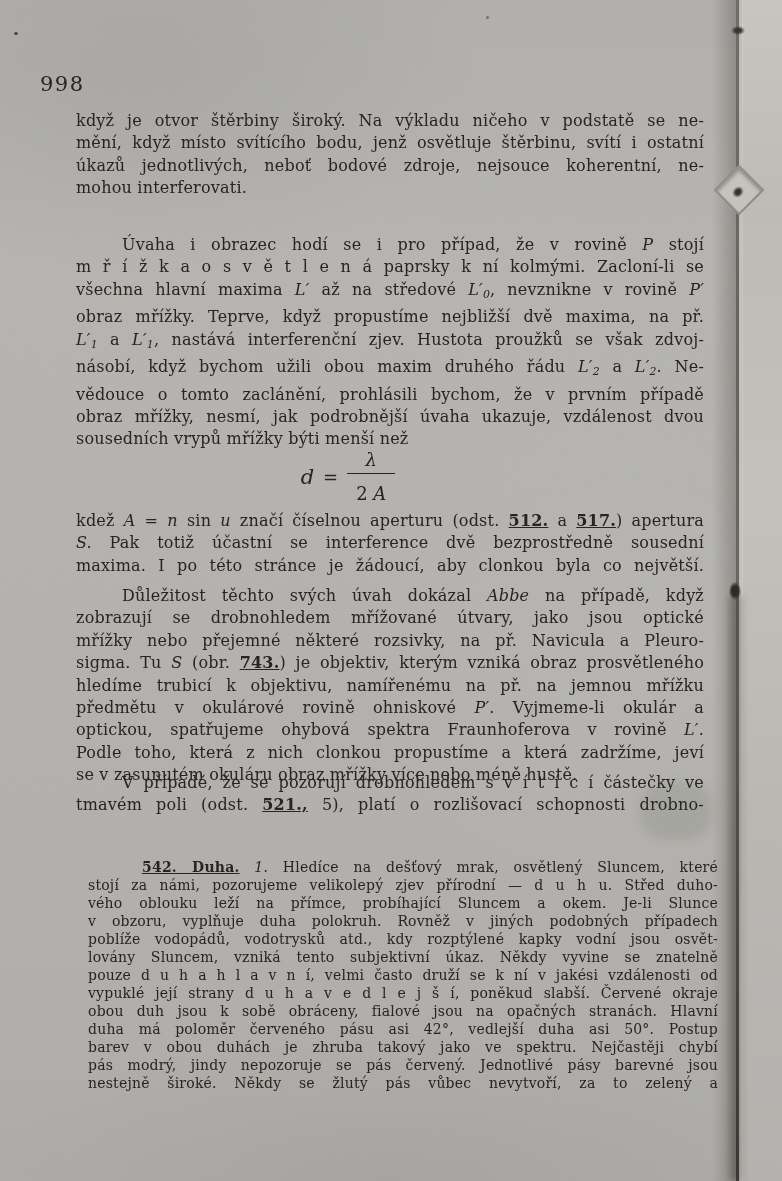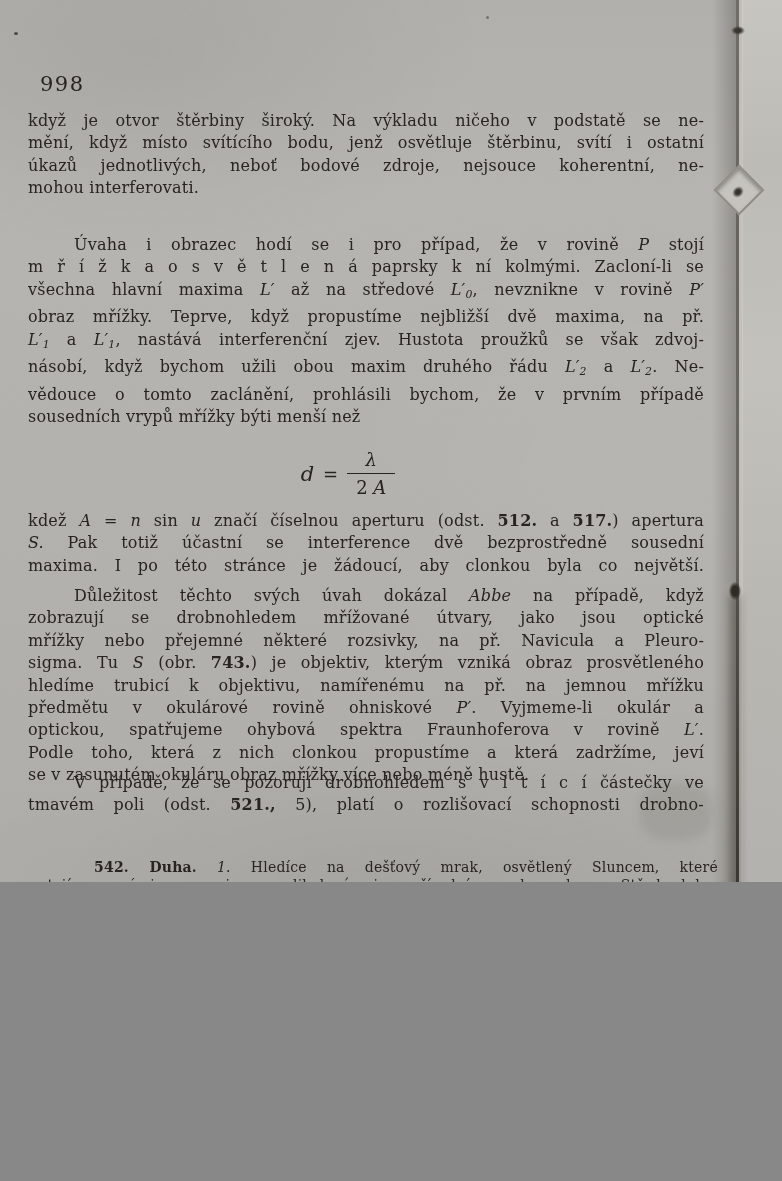--- a/index.html
+++ b/index.html
@@ -1,43 +1,43 @@
 <!DOCTYPE html>
 <html style="--paper: #b3b2ae; --ink: #282420; --edge-strip: #c2c1bc;"><head>
 <meta charset="utf-8">
 <style>
   html,body{margin:0;padding:0;background:#888;}
   .page{
-    position:relative;width:782px;height:882px;overflow:hidden;
+    position:relative;width:782px;height:1181px;overflow:hidden;
     font-family:"DejaVu Serif","Liberation Serif",serif;
     color:var(--ink,#282420);
     background:
       radial-gradient(ellipse 500px 300px at 18% 6%, rgba(0,0,0,0.06), transparent 70%),
       radial-gradient(ellipse 420px 380px at 80% 55%, rgba(255,255,255,0.05), transparent 70%),
       radial-gradient(ellipse 600px 200px at 50% 100%, rgba(0,0,0,0.05), transparent 75%),
       linear-gradient(180deg,#b1b0ac 0%,#b6b5b1 22%,#b3b2ae 55%,#b0afab 85%,#adaca8 100%);
   }
   .texture{position:absolute;left:0;top:0;opacity:.5;pointer-events:none;}
   .pagenum{position:absolute;left:40px;top:72px;font-size:21px;letter-spacing:1.5px;}
   .para{position:absolute;left:28px;width:676px;font-size:16px;line-height:22.4px;letter-spacing:.2px;}
   .p1{top:110px}.p2{top:234px}.p3{top:510px}.p4{top:585px}.p5{top:772px}
   .p6{top:858px;left:40px;width:678px;font-size:14px;line-height:18px;}
-  .ln{text-align:justify;text-align-last:justify;}
+  .ln{text-align:justify;text-align-last:justify;margin-left:48px;}
   .ln.short{text-align-last:left;}
   .ln.ind{text-indent:46px;}
   .p6 .ln.ind{text-indent:54px;}
   .it{font-style:italic;}
-  .bd{font-weight:bold;}
+  .bd{font-weight:bold;text-decoration:underline;}
   .sub{font-size:.68em;vertical-align:-0.28em;}
   .formula{position:absolute;left:28px;top:450px;width:640px;display:flex;justify-content:center;align-items:center;}
   .f-lhs{font-size:21px;}
   .f-eq{font-size:18px;margin:0 9px;}
   .frac{display:inline-flex;flex-direction:column;align-items:center;font-size:18px;line-height:1.15;}
   .frac .num{padding:0 9px 2px;}
-  .frac .den{border-top:1.6px solid var(--ink,#282420);padding:4px 9px 0;}
+  .frac .den{border-top:1.6px solid var(--ink,#282420);padding:10px 9px 0;}
   
   .edge-strip{position:absolute;top:0;right:0;width:40px;height:100%;
     background:linear-gradient(180deg,#c6c5c0 0%,#bcbbb6 18%,#c2c1bc 42%,#b8b7b2 70%,#b3b2ae 100%);}
   .crease-shadow{position:absolute;top:0;left:712px;width:24px;height:100%;
     background:linear-gradient(90deg,transparent,rgba(52,47,41,0.28));}
   .crease-line{position:absolute;top:0;left:736px;width:3px;height:100%;
     background:linear-gradient(180deg,rgba(58,53,46,0.55) 0%,rgba(70,64,56,0.7) 30%,rgba(55,50,44,0.6) 60%,rgba(40,36,30,0.8) 100%);}
   .crease-hi{position:absolute;top:0;left:739px;width:4px;height:100%;background:rgba(255,255,255,0.16);}
   .crease-band{position:absolute;left:726px;top:595px;width:18px;height:586px;
     background:linear-gradient(90deg,transparent,rgba(40,36,30,0.4) 55%,transparent);filter:blur(3px);}
@@ -79,20 +79,21 @@
   </div>
 
   <div class="para p2">
     <div class="ln ind"><span>Úvaha i obrazec hodí se i pro případ, že v rovině </span><span class="it">P</span><span> stojí</span></div>
     <div class="ln">m ř í ž k a o s v ě t l e n á paprsky k ní kolmými. Zacloní-li se</div>
     <div class="ln"><span>všechna hlavní maxima </span><span class="it">L′</span><span> až na středové </span><span class="it">L′</span><span class="it sub">0</span><span>, nevznikne v rovině </span><span class="it">P′</span></div>
     <div class="ln">obraz mřížky. Teprve, když propustíme nejbližší dvě maxima, na př.</div>
     <div class="ln"><span class="it">L′</span><span class="it sub">1</span><span> a </span><span class="it">L′</span><span class="it sub">1</span><span>, nastává interferenční zjev. Hustota proužků se však zdvoj-</span></div>
     <div class="ln"><span>násobí, když bychom užili obou maxim druhého řádu </span><span class="it">L′</span><span class="it sub">2</span><span> a </span><span class="it">L′</span><span class="it sub">2</span><span>. Ne-</span></div>
     <div class="ln">vědouce o tomto zaclánění, prohlásili bychom, že v prvním případě</div>
+    <div class="ln">obraz mřížky, nesmí, jak podrobnější úvaha ukazuje, vzdálenost dvou</div>
     <div class="ln short">sousedních vrypů mřížky býti menší než</div>
   </div>
 
   <div class="formula">
     <span class="f-lhs it"><span class="it">d</span></span>
     <span class="f-eq">=</span>
     <span class="frac">
       <span class="num"><span class="it">λ</span></span>
       <span class="den"><span>2 </span><span class="it">A</span></span>
     </span>

